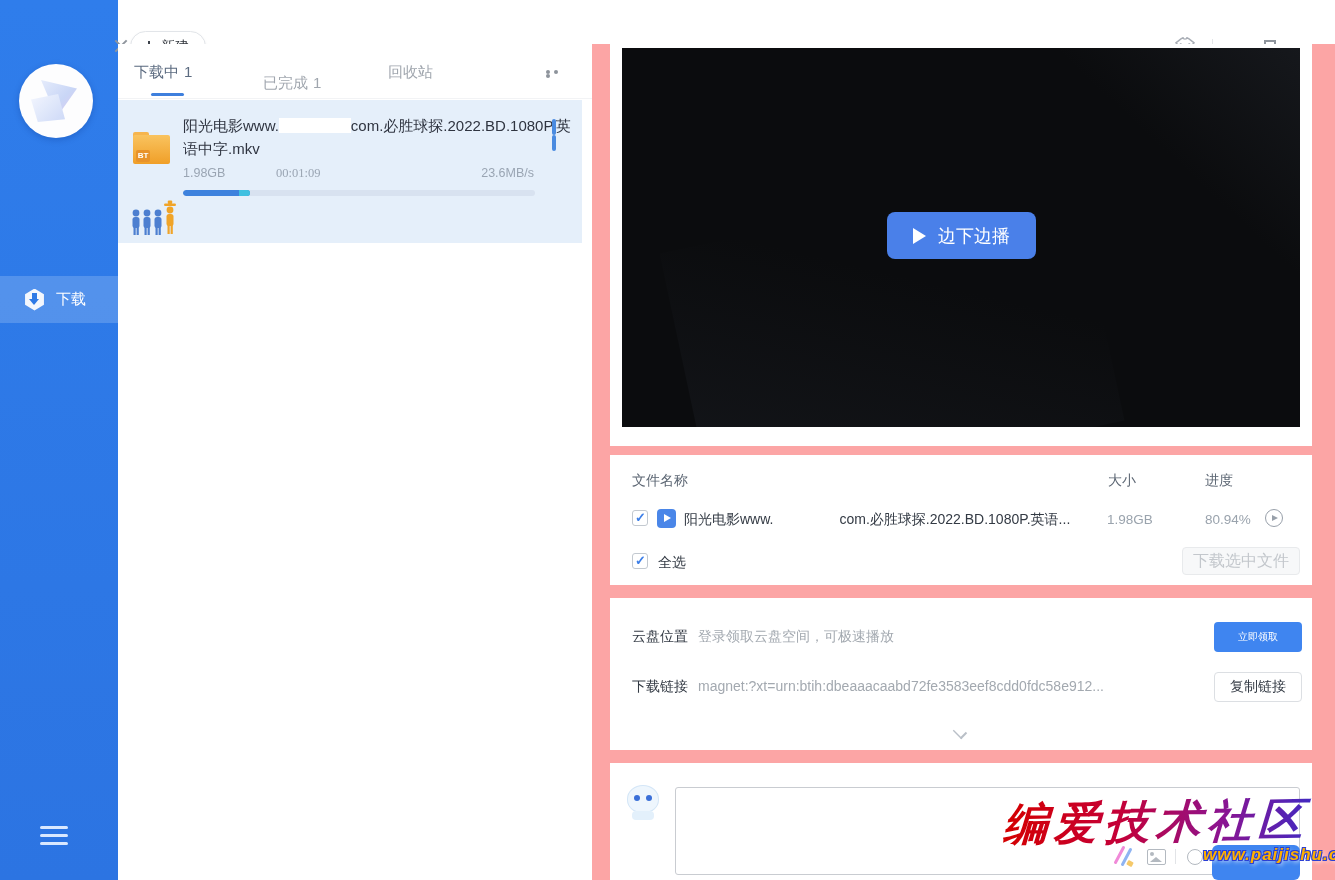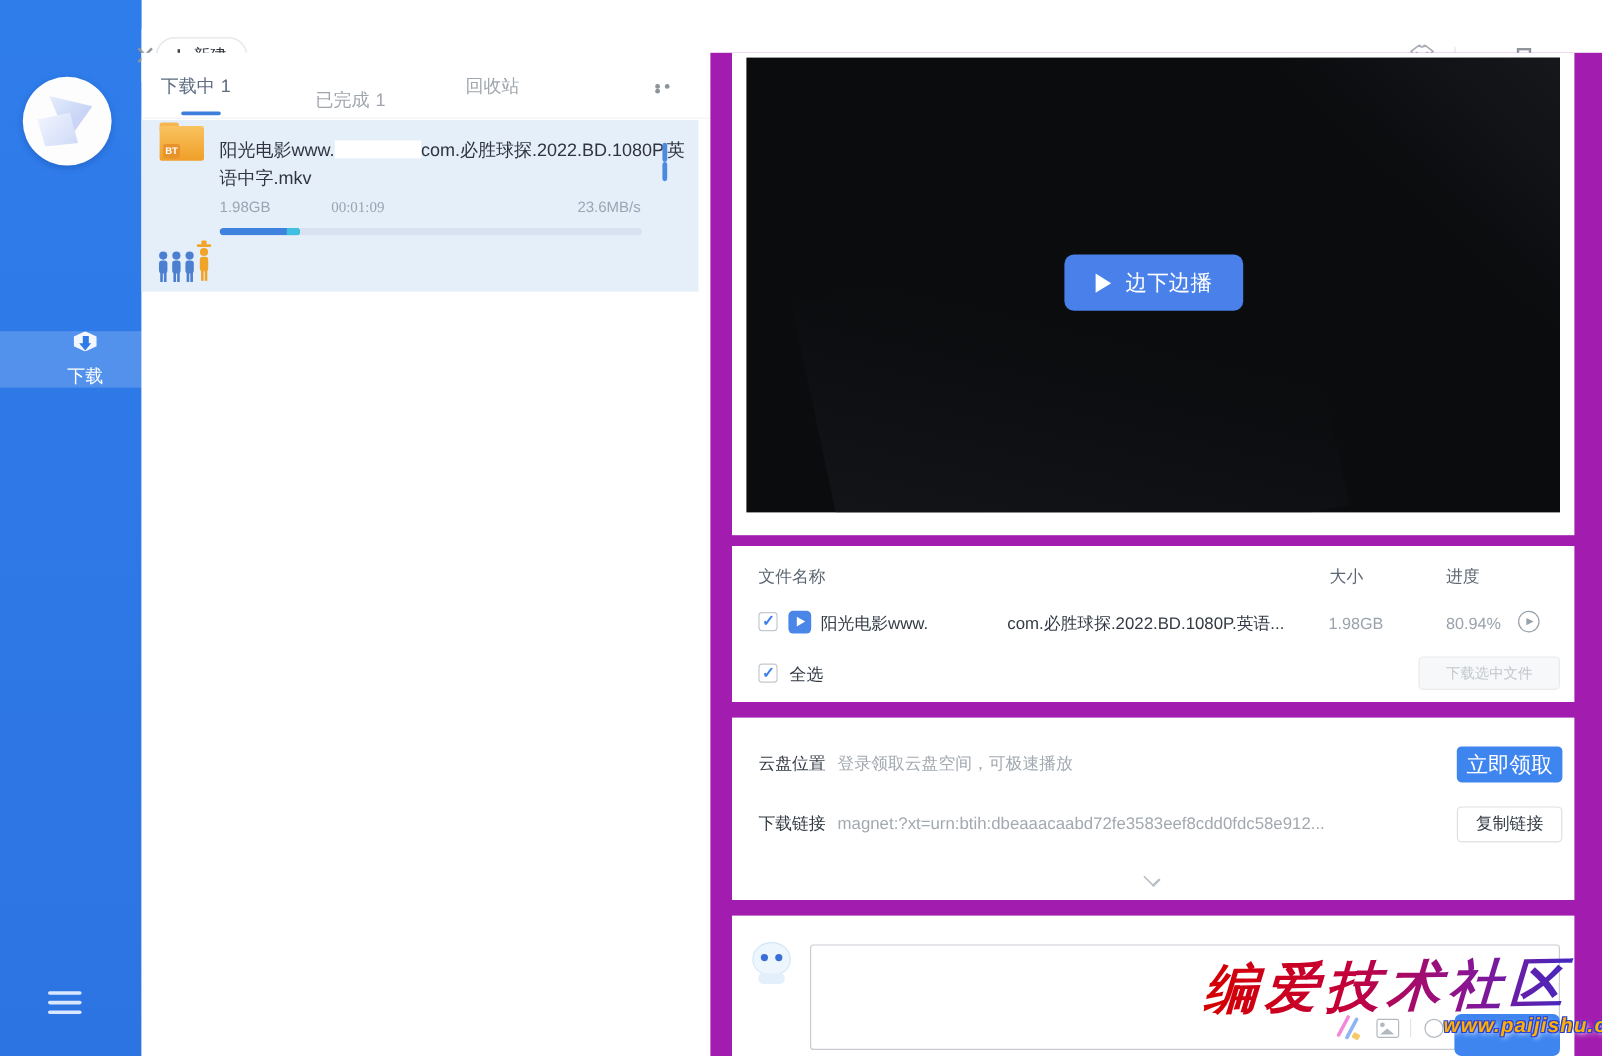--- a/index.html
+++ b/index.html
@@ -12,21 +12,21 @@
     background:linear-gradient(180deg,#2f7deb 0%,#2c74e2 100%); }
   #logo { left:19px; top:64px; width:74px; height:74px; border-radius:50%;
     background:#fdfdfe; box-shadow:0 2px 6px rgba(0,40,120,.25); overflow:hidden; }
   #logo .bird1 { position:absolute; left:18px; top:16px; width:40px; height:34px;
     background:linear-gradient(135deg,#e8eefc 0%,#c9d6f6 60%,#d9c8f0 100%);
     clip-path:polygon(10% 0,100% 25%,55% 100%,30% 55%); }
   #logo .bird2 { position:absolute; left:12px; top:30px; width:34px; height:28px;
     background:linear-gradient(135deg,#f3f6fe,#cdd9f7);
     clip-path:polygon(0 20%,80% 0,100% 90%,20% 100%); }
   .nav-item { left:0; width:118px; height:47px; display:flex; align-items:center; padding-left:24px; gap:11px; cursor:pointer; }
-  .nav-item.active { background:rgba(255,255,255,.18);flex-direction:column; }
+  .nav-item.active { background:rgba(255,255,255,.18); }
   .nav-label { font-size:15px; color:#fff; }
   .nav-item.dim .nav-label { color:#c9dcf7; }
   .hex-shield { width:21px; height:22px; background:#f3f7fd;
     clip-path:polygon(50% 0,95% 26%,95% 74%,50% 100%,5% 74%,5% 26%); position:relative; }
   .hex-shield .arr { position:absolute; left:8px; top:4px; width:5px; height:7px; background:#2e7ae6; }
   .hex-shield .arr::after { content:""; position:absolute; left:-3px; top:6px;
     border-left:5.5px solid transparent; border-right:5.5px solid transparent; border-top:6px solid #2e7ae6; }
   .cloud-ic { width:24px; height:15px; background:#c8daf5; border-radius:8px; position:relative; }
   .cloud-ic::before { content:""; position:absolute; left:4px; top:-6px; width:11px; height:11px; border-radius:50%; background:#c8daf5; }
   .cloud-ic::after { content:""; position:absolute; right:4px; top:-3px; width:8px; height:8px; border-radius:50%; background:#c8daf5; }
@@ -58,39 +58,39 @@
   .tab { position:absolute; top:19px; font-size:15px; color:#a0a6ae; cursor:pointer; }
   .tab b { font-weight:400; margin-left:5px; }
   .tab.active { color:#5c6b80; }
   #tab-underline { position:absolute; left:33px; top:49px; width:33px; height:3px; background:#3e7fdd; border-radius:2px; }
   #tab-dl { left:16px; } #tab-done { left:145px;margin-top:11px; } #tab-trash { left:270px; }
   #more-dots { position:absolute; right:24px; top:26px; width:22px; height:6px; cursor:pointer; }
   #more-dots i { float:left; width:4px; height:4px; border-radius:50%; background:#8d939b; margin-right:4px; }
 
   
   #task { position:absolute; left:0; top:56px; width:464px; height:143px; background:#e5effa; cursor:pointer; }
-  #folder { position:absolute; left:15px; top:2px; width:37px; height:32px; }
+  #folder { position:absolute; left:15px; top:32px; width:37px; height:32px; }
   #folder .tabtop { position:absolute; left:0; top:0; width:16px; height:7px; background:#f6b54e; border-radius:2px 2px 0 0; }
   #folder .bodyf { position:absolute; left:0; top:3px; width:37px; height:29px;
     background:linear-gradient(180deg,#f9c35f,#f09f28); border-radius:2px; }
   #folder .bt { position:absolute; left:3px; bottom:2px; width:14px; height:12px; background:#e8922a; border-radius:2px;
     color:#fff; font-size:8px; font-weight:bold; text-align:center; line-height:12px; }
   #task-name { position:absolute; left:65px; top:14px; width:398px; font-size:15px; color:#2f3440; line-height:23px; word-break:break-all; }
   .censor-gap { display:inline-block; width:72px; height:15px; background:#fff; vertical-align:-2px; }
   #pause-btn { position:absolute; right:16px; top:19px; width:14px; height:16px; cursor:pointer; }
   #pause-btn i { float:left; width:4px; height:16px; background:#4a8be0; border-radius:2px; margin-right:4px; }
   .task-stat { position:absolute; top:66px; font-size:12.5px; color:#9aa5b3; }
   #t-size { left:65px; } #t-time { left:158px;font-family:Liberation Serif, serif; } #t-speed { right:48px; }
   #task-bar { position:absolute; left:65px; right:47px; top:90px; height:6px; background:#d8e2f0; border-radius:3px; overflow:hidden; }
   #task-fill { height:6px; background:#3e82dd; border-radius:3px; position:relative; }
   #task-fill::after { content:""; position:absolute; right:0; top:0; width:11px; height:6px; background:#3fc0e0; border-radius:0 3px 3px 0; }
   #peers { position:absolute; left:13px; top:100px; }
 
   
-  #rightpanel { left:592px; top:44px; width:743px; height:836px; background:#a21caf; }
+  #rightpanel { left:592px; top:44px; width:743px; height:836px; background:#fca5a5; }
   .card { position:absolute; left:18px; width:702px; background:#fff; }
   #card-player { top:0; height:402px; }
   #video { position:absolute; left:12px; top:4px; width:678px; height:379px; background:#0b0c0e; overflow:hidden; }
   #video .sheen1 { position:absolute; right:-60px; top:-80px; width:340px; height:300px;
     background:linear-gradient(205deg, rgba(40,44,52,.55), transparent 60%); transform:rotate(18deg); }
   #video .sheen2 { position:absolute; left:60px; bottom:-40px; width:420px; height:260px;
     background:linear-gradient(25deg, rgba(30,33,40,.5), transparent 65%); transform:rotate(-12deg); }
   #play-while-btn { position:absolute; left:265px; top:164px; height:47px; padding:0 26px;
     background:#4a80e9; border:none; border-radius:8px; display:flex; align-items:center; gap:12px; cursor:pointer; }
   #play-while-btn .tri { width:0; height:0; border-left:13px solid #fff; border-top:8px solid transparent; border-bottom:8px solid transparent; }
@@ -109,28 +109,28 @@
     white-space:nowrap; overflow:hidden; }
   .censor-gap2 { display:inline-block; width:66px; height:12px; }
   #row-size { position:absolute; left:497px; top:57px; font-size:13.5px; color:#9aa3ad; }
   #row-prog { position:absolute; left:595px; top:57px; font-size:13.5px; color:#9aa3ad; }
   #row-play { position:absolute; left:655px; top:54px; width:18px; height:18px; border:1.5px solid #98a0aa; border-radius:50%; cursor:pointer; }
   #row-play::after { content:""; position:absolute; left:6px; top:4.5px; width:0; height:0;
     border-left:6px solid #98a0aa; border-top:3.5px solid transparent; border-bottom:3.5px solid transparent; }
   #all-check { position:absolute; left:22px; top:98px; }
   #all-label { position:absolute; left:48px; top:99px; font-size:14px; color:#333a44; }
   #dl-selected { position:absolute; right:12px; top:92px; width:118px; height:28px; background:#f7f8f9;
-    border:1px solid #e8eaec; border-radius:4px; color:#c3c7cc; font-size:12px; cursor:default; }
+    border:1px solid #e8eaec; border-radius:4px; color:#c3c7cc; font-size:16px; cursor:default; }
 
   #card-cloud { top:554px; height:152px; }
   .flabel { position:absolute; left:22px; font-size:14px; color:#333a44; }
   .fhint { position:absolute; left:88px; font-size:14px; color:#a3a9b0; }
   #cloud-label { top:30px; } #cloud-hint { top:30px; }
   #claim-btn { position:absolute; right:10px; top:24px; width:88px; height:30px; background:#3f85f0;
-    border:none; border-radius:4px; color:#fff; font-size:18px; cursor:pointer;margin-left:24px; }
+    border:none; border-radius:4px; color:#fff; font-size:10px; cursor:pointer;margin-left:24px; }
   #link-label { top:80px; } #link-text { top:80px; width:475px; white-space:nowrap; overflow:hidden; text-overflow:ellipsis; }
   #copy-btn { position:absolute; right:10px; top:74px; width:88px; height:30px; background:#fff;
     border:1px solid #dcdfe3; border-radius:4px; color:#333a44; font-size:14px; cursor:pointer; }
   #chevron { position:absolute; left:344px; top:126px; width:14px; height:14px; cursor:pointer; }
   #chevron::before { content:""; position:absolute; left:0; top:2px; width:10px; height:10px;
     border-right:2px solid #b9bfc7; border-bottom:2px solid #b9bfc7; transform:rotate(45deg) scale(1,.7); }
 
   #card-chat { top:719px; height:117px; }
   #robot { position:absolute; left:14px; top:18px; width:38px; height:40px; }
   #robot .head { position:absolute; left:3px; top:4px; width:32px; height:28px; border-radius:50% 50% 46% 46%;

